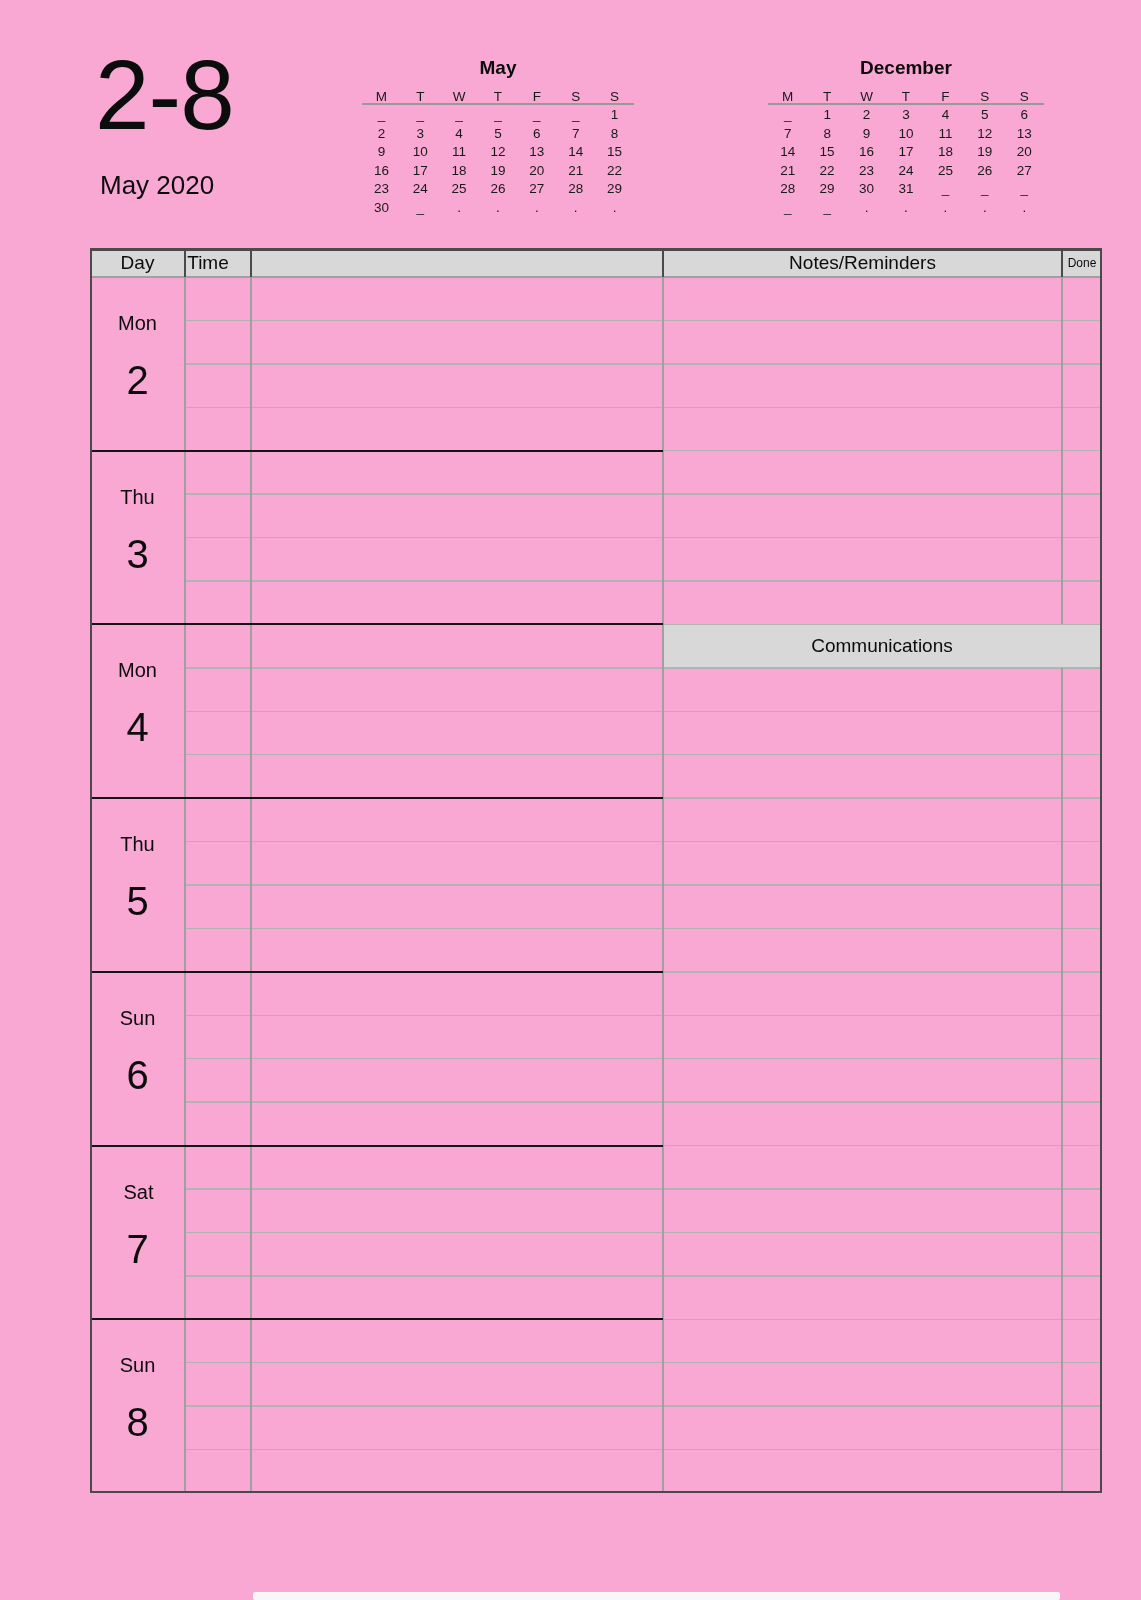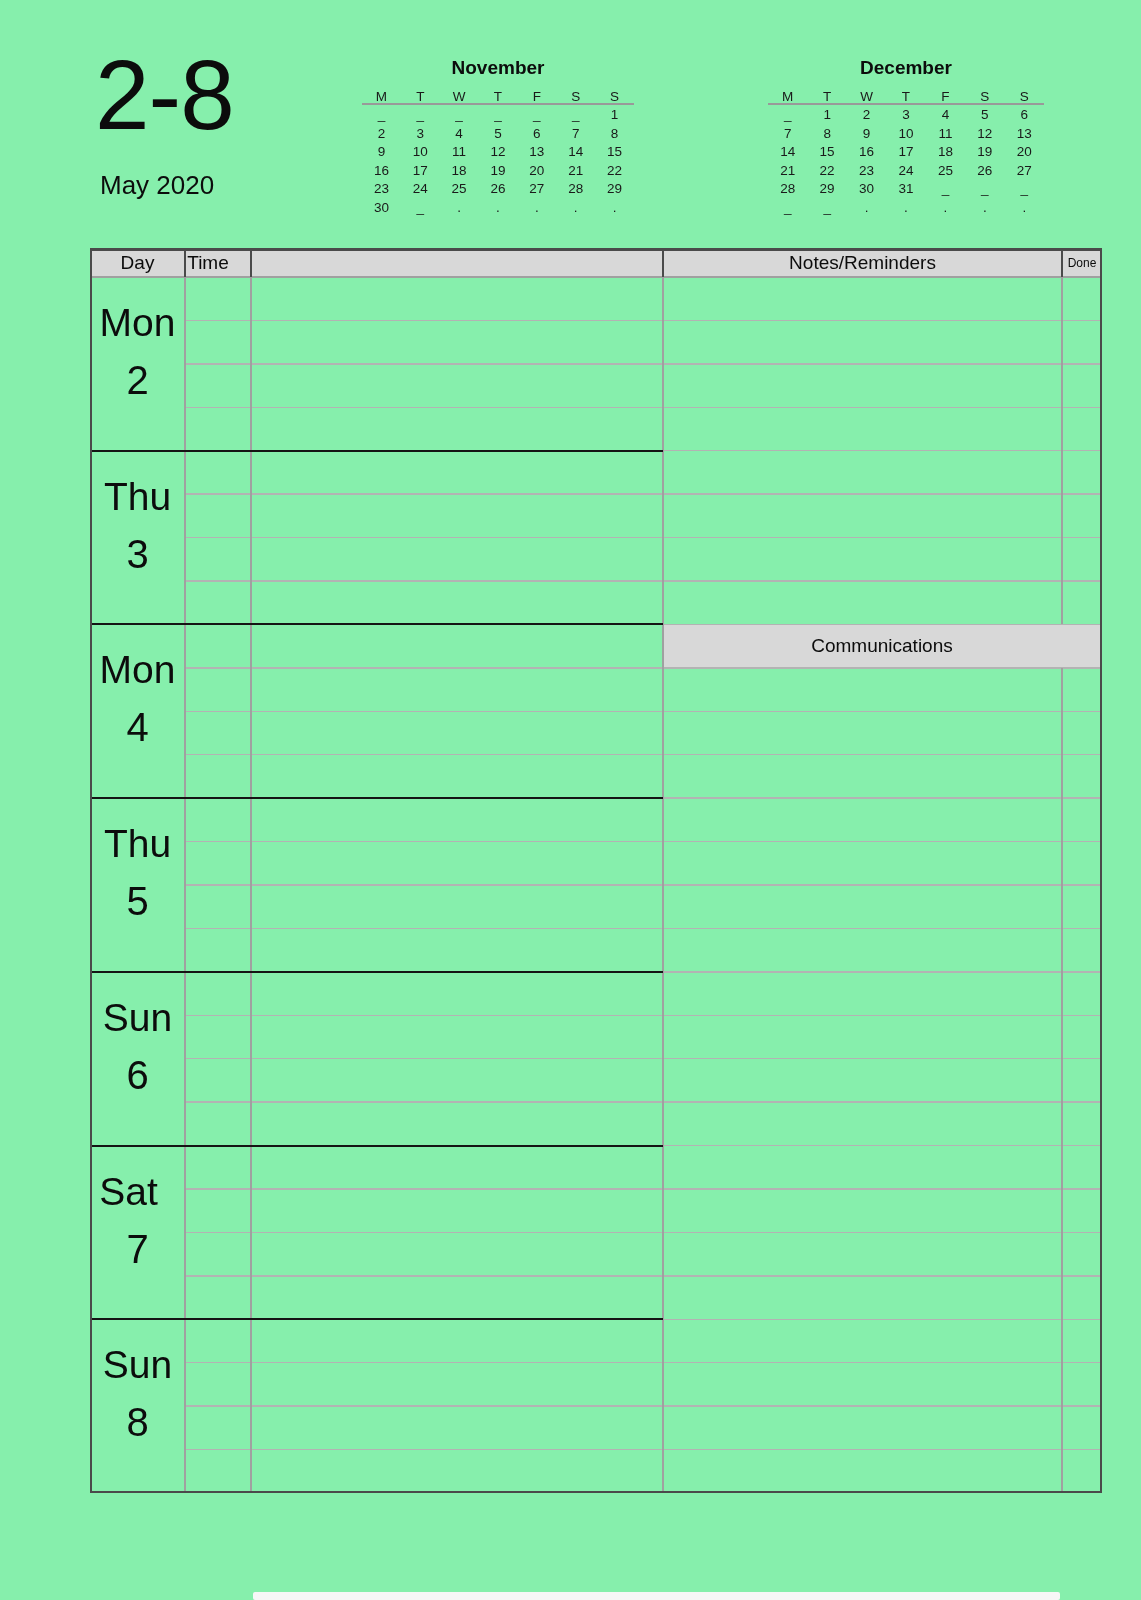--- a/index.html
+++ b/index.html
@@ -1,19 +1,19 @@
 <!DOCTYPE html>
 <html><head>
 <meta charset="utf-8">
 <style>
   html,body{margin:0;padding:0;background:#ffffff;}
   #stage{
     position:relative;
     width:1141px;height:1600px;
-    background:#86efac;
+    background:#f9a8d4;
     font-family:"Liberation Sans","DejaVu Sans",sans-serif;
     color:#111;
     overflow:hidden;
   }
   .week-range{
     position:absolute;left:95px;top:46px;
     font-size:98px;line-height:1;letter-spacing:-1px;color:#0c0c0c;
   }
   .month-year{
     position:absolute;left:100px;top:172px;
@@ -31,21 +31,21 @@
   .mini-cal .cal-rule{position:absolute;left:0;width:100%;height:2px;background:#999;}
   .hline,.vline,.bar,.hdrbg{position:absolute;}
   .th{
     position:absolute;top:248px;height:29px;
     display:flex;align-items:center;justify-content:center;
     font-size:19px;color:#0c0c0c;z-index:5;
   }
   .th.small{font-size:12px;}
   .day-label{
     position:absolute;text-align:center;
-    font-size:39px;line-height:36px;color:#0c0c0c;z-index:7;
+    font-size:20px;line-height:36px;color:#0c0c0c;z-index:7;
   }
   .day-number{
     position:absolute;text-align:center;
     font-size:40px;line-height:46px;color:#0c0c0c;z-index:7;
   }
   .bar{
     display:flex;align-items:center;justify-content:center;
     font-size:19px;color:#0c0c0c;z-index:4;
     border-top:1.5px solid #b3b3b3;border-bottom:1.5px solid #b3b3b3;
     box-sizing:border-box;
@@ -62,21 +62,21 @@
 </style>
 </head>
 <body>
 
 <div id="stage">
 
   <div class="week-range">2-8</div>
   <div class="month-year">May 2020</div>
 
   <div class="mini-cal" id="cal0" style="left:362px;width:272px;">
-    <div class="cal-title">November</div>
+    <div class="cal-title">May</div>
   <div class="cal-cell" style="left: 0px; top: 33px; width: 38.8571px; font-size: 13.5px;">M</div>
       <div class="cal-cell" style="left: 38.8571px; top: 33px; width: 38.8571px; font-size: 13.5px;">T</div>
       <div class="cal-cell" style="left: 77.7143px; top: 33px; width: 38.8571px; font-size: 13.5px;">W</div>
       <div class="cal-cell" style="left: 116.571px; top: 33px; width: 38.8571px; font-size: 13.5px;">T</div>
       <div class="cal-cell" style="left: 155.429px; top: 33px; width: 38.8571px; font-size: 13.5px;">F</div>
       <div class="cal-cell" style="left: 194.286px; top: 33px; width: 38.8571px; font-size: 13.5px;">S</div>
       <div class="cal-cell" style="left: 233.143px; top: 33px; width: 38.8571px; font-size: 13.5px;">S</div>
       <div class="cal-rule" style="top: 48px;"></div>
       <div class="cal-cell" style="left: 0px; top: 51px; width: 38.8571px; height: 18.6px;">_</div>
       <div class="cal-cell" style="left: 38.8571px; top: 51px; width: 38.8571px; height: 18.6px;">_</div>
@@ -251,17 +251,17 @@
     <div class="day-label" style="left: 90px; top: 305px; width: 95px;">Mon</div>
     <div class="day-number" style="left: 90px; top: 357px; width: 95px;">2</div>
     <div class="day-label" style="left: 90px; top: 478.714px; width: 95px;">Thu</div>
     <div class="day-number" style="left: 90px; top: 530.714px; width: 95px;">3</div>
     <div class="day-label" style="left: 90px; top: 652.429px; width: 95px;">Mon</div>
     <div class="day-number" style="left: 90px; top: 704.429px; width: 95px;">4</div>
     <div class="day-label" style="left: 90px; top: 826.143px; width: 95px;">Thu</div>
     <div class="day-number" style="left: 90px; top: 878.143px; width: 95px;">5</div>
     <div class="day-label" style="left: 90px; top: 999.857px; width: 95px;">Sun</div>
     <div class="day-number" style="left: 90px; top: 1051.86px; width: 95px;">6</div>
-    <div class="day-label" style="left: 90px; top: 1173.57px; width: 77px;">Sat</div>
+    <div class="day-label" style="left: 90px; top: 1173.57px; width: 77px; padding-left: 10px;">Sat</div>
     <div class="day-number" style="left: 90px; top: 1225.57px; width: 95px;">7</div>
     <div class="day-label" style="left: 90px; top: 1347.29px; width: 95px;">Sun</div>
     <div class="day-number" style="left: 90px; top: 1399.29px; width: 95px;">8</div>
   </div>
 
 </body></html>

